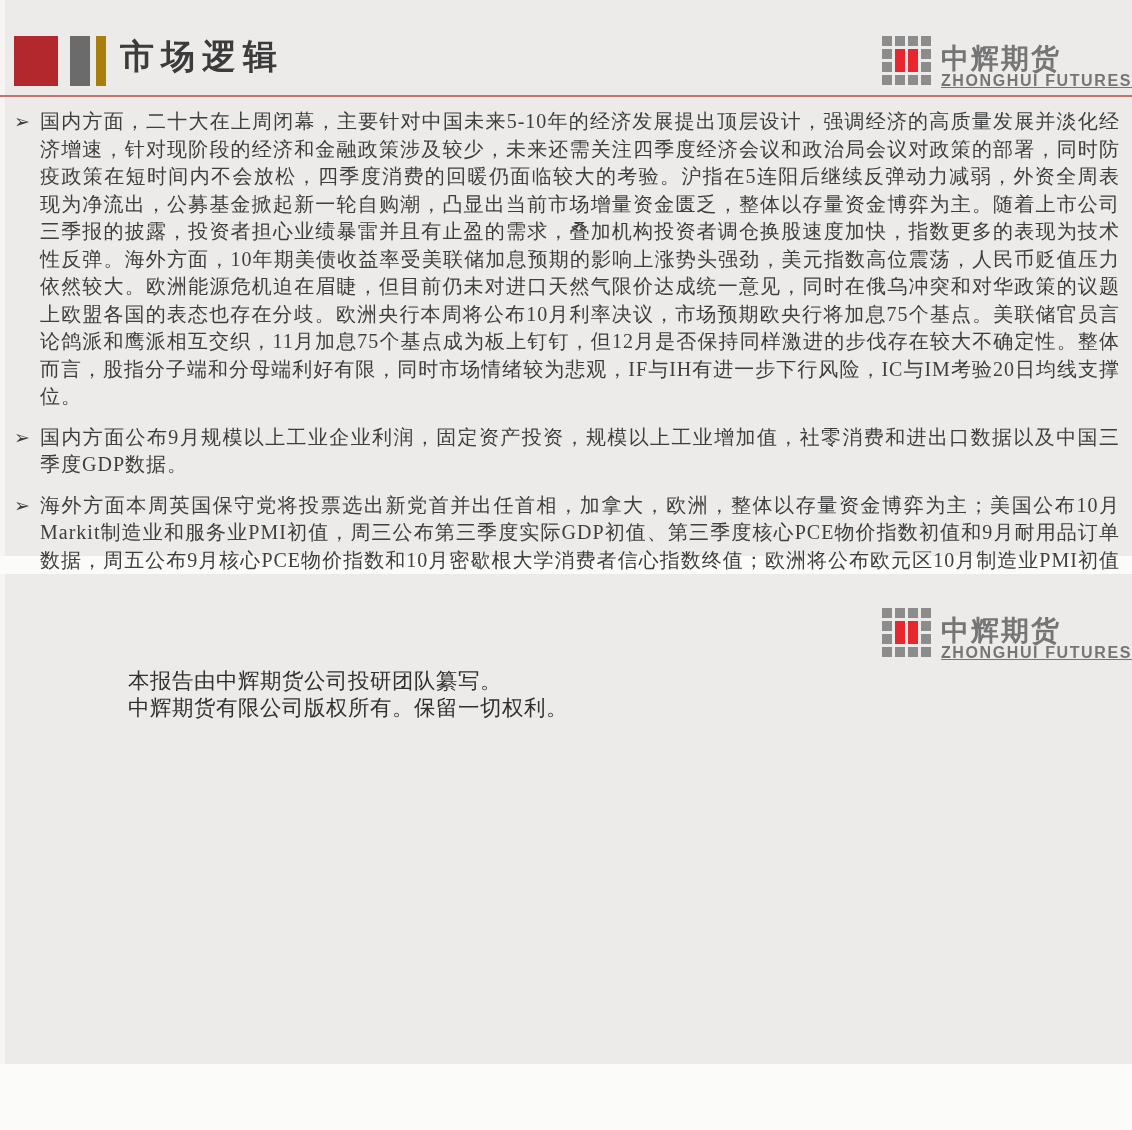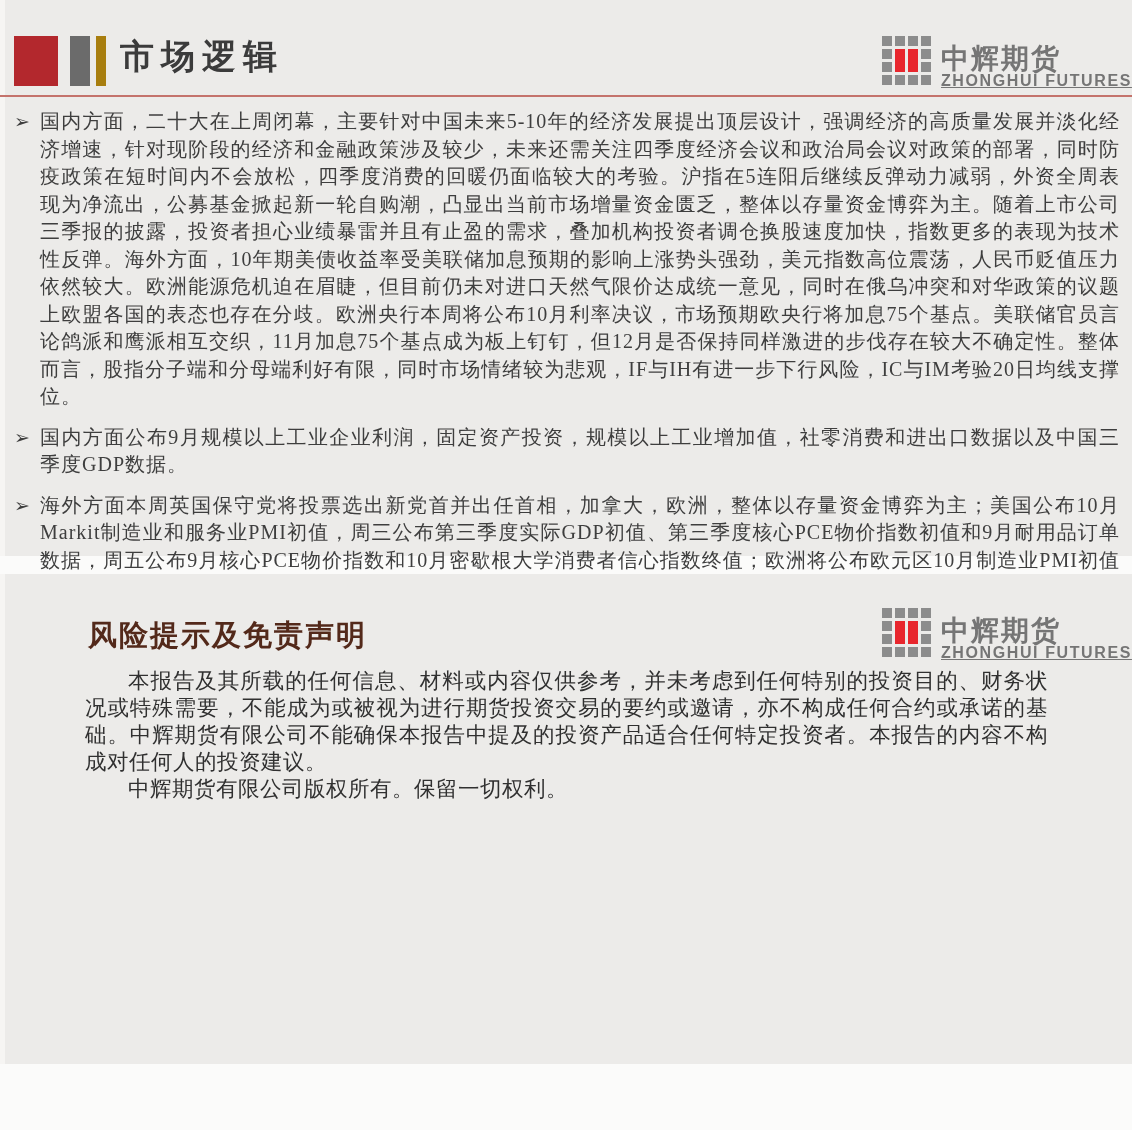--- a/index.html
+++ b/index.html
@@ -165,20 +165,19 @@
         <i class="lg-c1 lg-r3"></i>
         <i class="lg-c2 lg-r3"></i>
         <i class="lg-c3 lg-r3"></i>
     </span>
     <span class="logo-text">
       <div class="logo-cn">中辉期货</div>
       <div class="logo-en">ZHONGHUI FUTURES</div>
     </span>
   </div>
 
-  <h2 class="disclaimer-title">风险提示及免责声明</h2>
 
   <div class="disclaimer-body">
-    <p>本报告及其所载的任何信息、材料或内容仅供参考，并未考虑到任何特别的投资目的、财务状况或特殊需要，不能成为或被视为进行期货投资交易的要约或邀请，亦不构成任何合约或承诺的基础。中辉期货有限公司不能确保本报告中提及的投资产品适合任何特定投资者。本报告的内容不构成对任何人的投资建议。</p>
+    <p>本报告由中辉期货公司投研团队纂写。</p>
     <p>中辉期货有限公司版权所有。保留一切权利。</p>
 
   </div>
 </section>
 
 </body></html>

